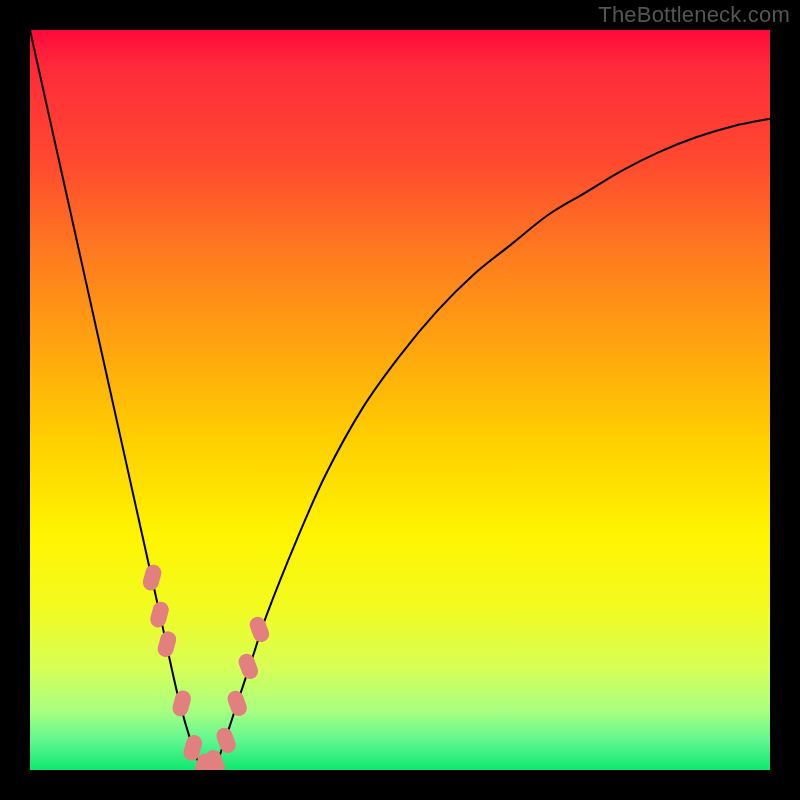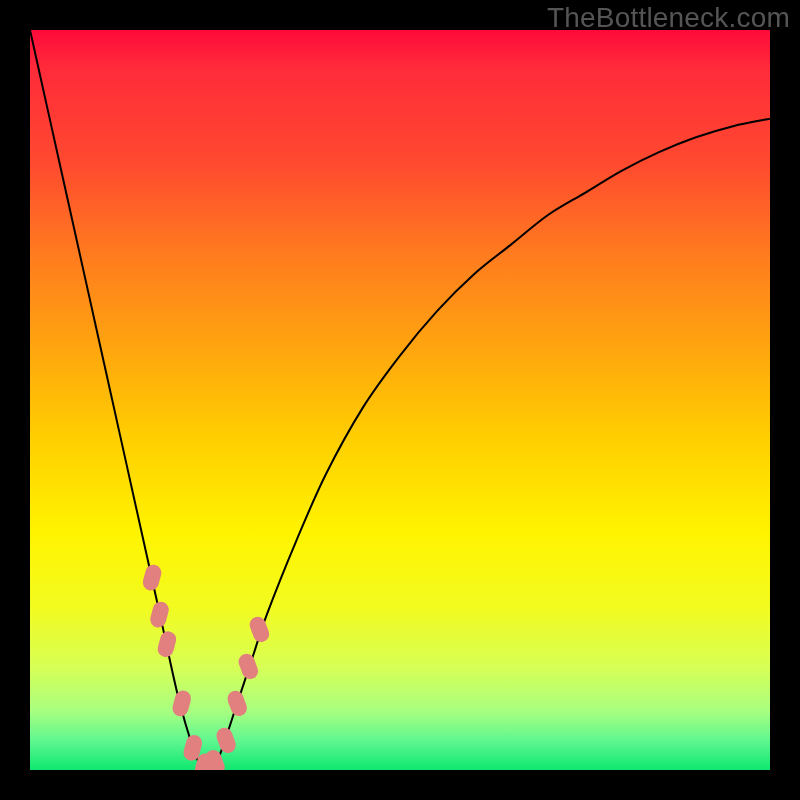--- a/index.html
+++ b/index.html
@@ -34,21 +34,21 @@
       #a8ff80 92%,
       #60f790 96%,
       #0ee870 100%
     );
   }
   .watermark {
     position: absolute;
     top: 2px;
     right: 10px;
     font-family: Arial, Helvetica, sans-serif;
-    font-size: 28px;
+    font-size: 22px;
     font-weight: 500;
     color: #555555;
     letter-spacing: 0.2px;
   }
   svg.curve {
     position: absolute;
     left: 0;
     top: 0;
     width: 740px;
     height: 740px;

